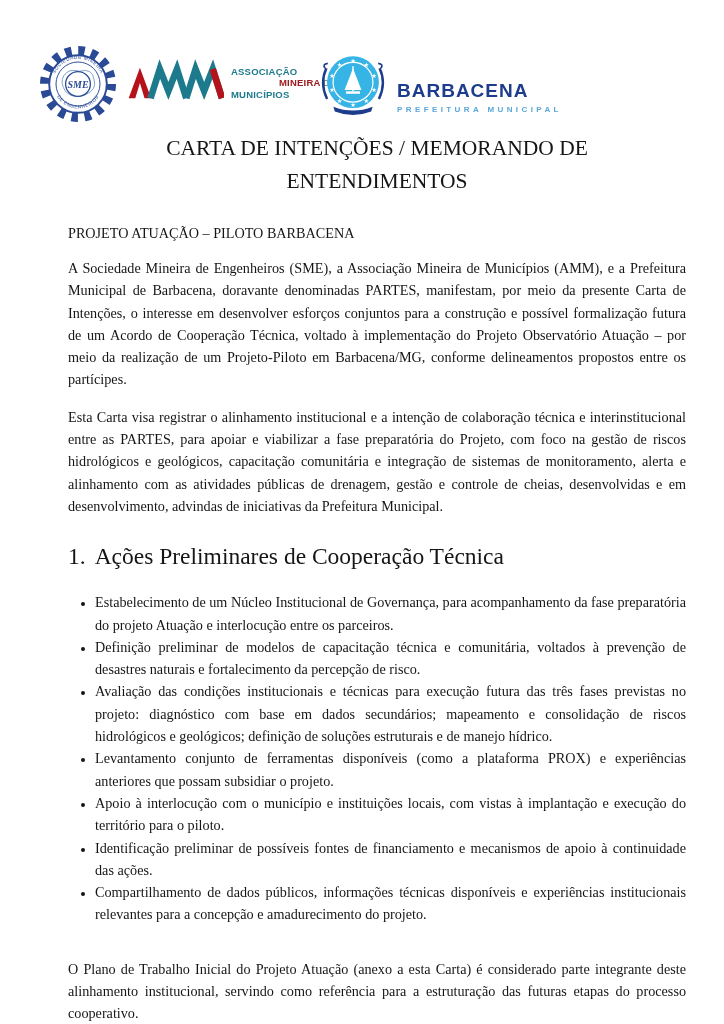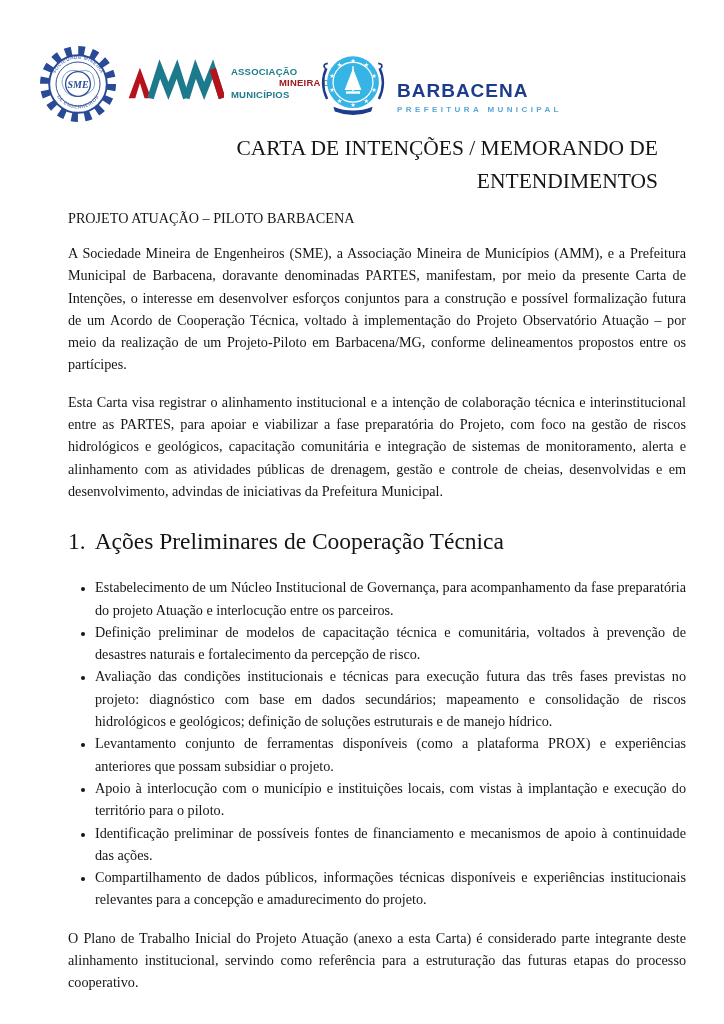--- a/index.html
+++ b/index.html
@@ -42,24 +42,24 @@
   .barb-sub {
     color:#5aa7d8; font-size:8px; font-weight:bold;
     letter-spacing:3.4px; margin-top:4px;
   }
 
   
   .content { position:absolute; left:68px; top:132px; width:618px; }
 
   .doc-title {
     font-size:21.5px; line-height:33px;
-    font-weight:normal; text-align:right;
+    font-weight:normal; text-align:center;
     padding:0 28px;
   }
-  .doc-subtitle { margin-top:12px; font-size:14.2px; }
+  .doc-subtitle { margin-top:27px; font-size:14.2px; }
 
   p.body-par {
     margin-top:15px;
     font-size:14.2px; line-height:22.3px;
     text-align:justify;
   }
 
   h2.section-heading {
     margin-top:24px;
     font-size:23.5px; line-height:30px;
@@ -67,21 +67,21 @@
   }
   .section-num { margin-right:9px; }
 
   ul.bullets { margin-top:20px; padding-left:27px; list-style:disc outside; }
   ul.bullets li {
     font-size:14.2px; line-height:22.3px;
     text-align:justify;
   }
   ul.bullets li::marker { font-size:12px; }
 
-  p.closing-par { margin-top:16px; }
+  p.closing-par { margin-top:32px; }
 </style>
 </head>
 <body>
 
 <div class="page">
 
   <div class="logo logo-sme">
     <svg width="84" height="80" viewBox="0 0 100 100">
 
       <circle cx="50" cy="50" r="41" fill="none" stroke="#2a4a96" stroke-width="13" stroke-dasharray="7.9 8.2"></circle>

